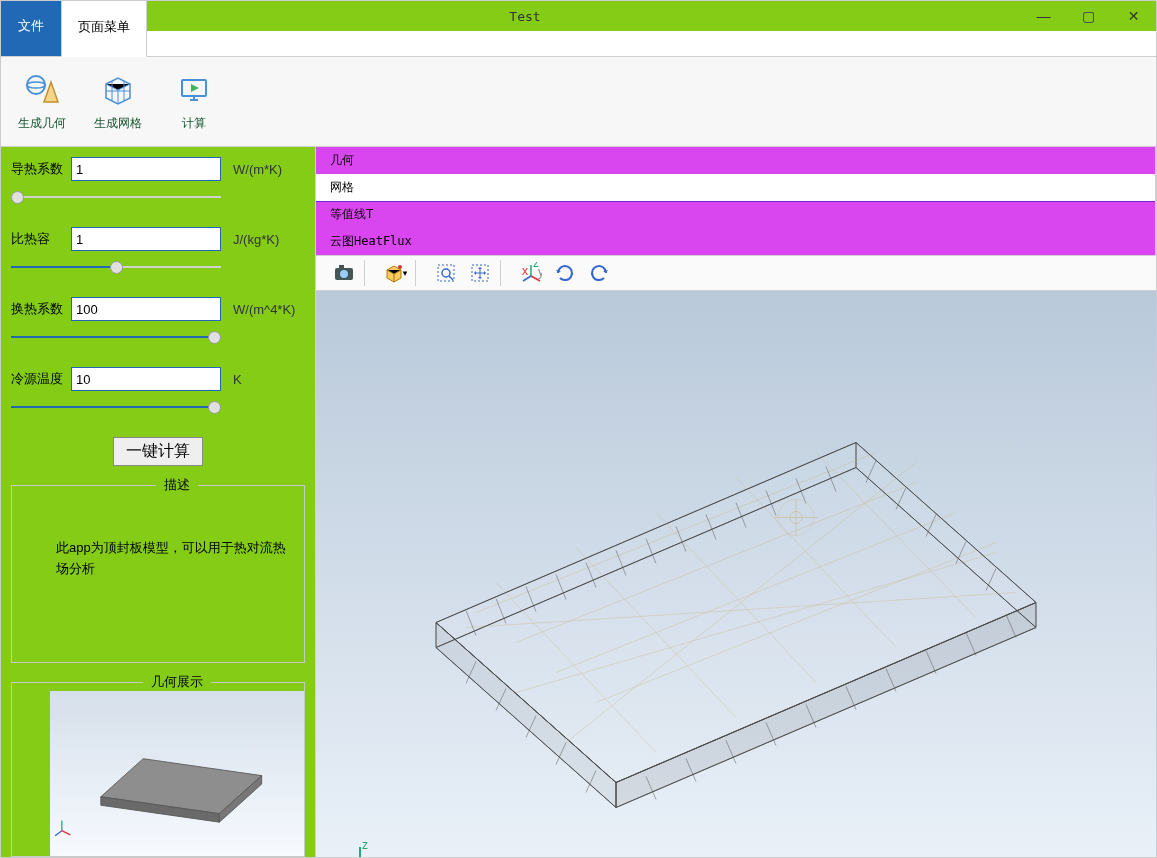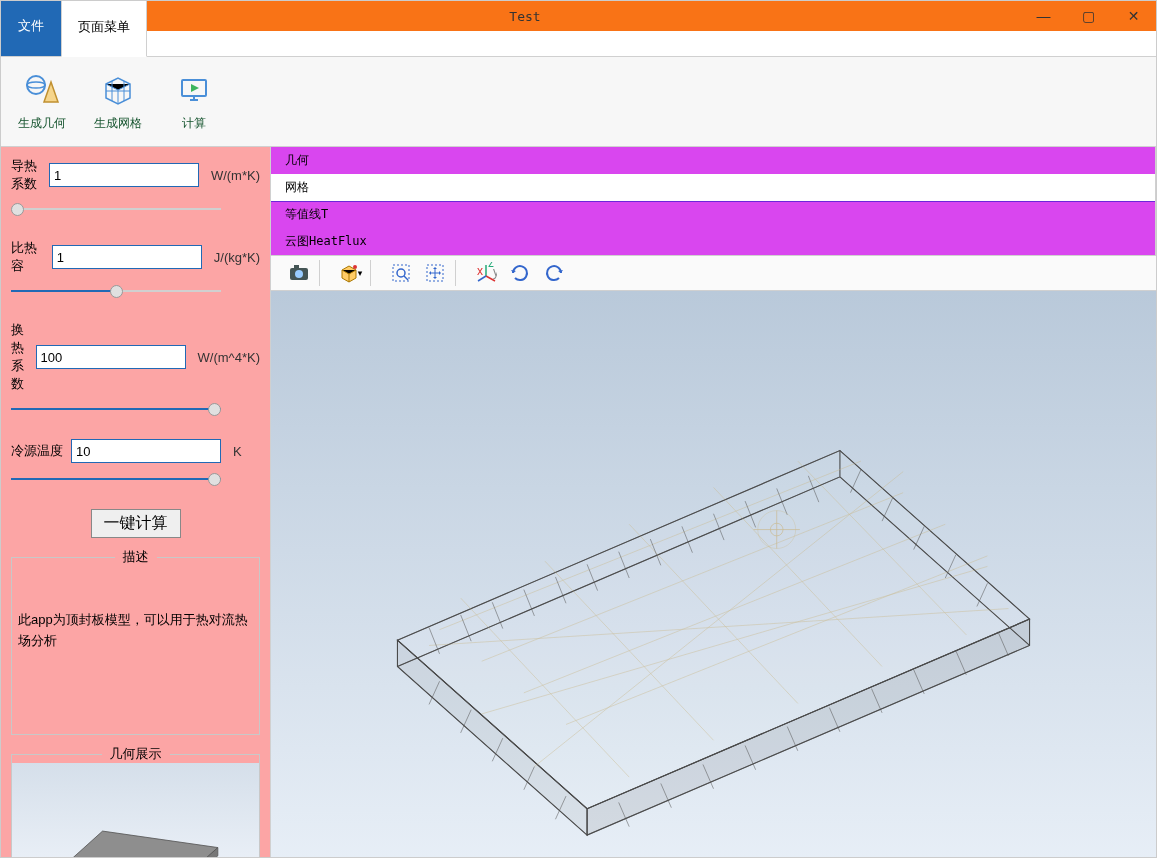--- a/index.html
+++ b/index.html
@@ -1,57 +1,57 @@
 <!DOCTYPE html>
 <html><head>
 <meta charset="utf-8">
 <style>
 * { box-sizing: border-box; margin: 0; padding: 0; font-family: "Microsoft YaHei", sans-serif; font-size: 12px; }
 body { width: 1157px; height: 858px; background: #fff; overflow: hidden; border: 1px solid #ccc; }
 
 
-.titlebar { height: 30px; display: flex; align-items: center; justify-content: center; background: #f97316; }
+.titlebar { height: 30px; display: flex; align-items: center; justify-content: center; background: #84cc16; }
 .titlebar .app-icon { width: 22px; height: 22px; margin-left: 6px; display:flex; align-items:center; justify-content:center; }
 .titlebar .title { flex: 1; text-align: center; font-family: monospace; font-size: 13px; color: #333; }
 .titlebar .win-controls { display: flex; }
 .titlebar .win-controls div { width: 45px; height: 30px; display: flex; align-items: center; justify-content: center; color: #333; font-size: 14px; cursor: default; }
 
 
 .ribbon-tabs { height: 26px; display: flex; align-items: flex-end; border-bottom: 1px solid #d0d0d0; }
 .ribbon-tab { padding: 20px 16px; font-size: 13px; border: 1px solid transparent; }
 .ribbon-tab.active { background: #2169b5; color: #fff; }
 .ribbon-tab.secondary { background: #fff; border: 1px solid #d0d0d0; border-bottom: 1px solid #fff; margin-bottom: -1px; }
 
 
 .ribbon-body { height: 90px; background: #f7f7f7; border-bottom: 1px solid #d0d0d0; display: flex; align-items: center; padding-left: 12px; gap: 18px; }
 .ribbon-btn { display: flex; flex-direction: column; align-items: center; gap: 6px; width: 58px; }
 .ribbon-btn .icon-wrap { width: 38px; height: 38px; display:flex; align-items:center; justify-content:center; }
 .ribbon-btn .lbl { font-size: 12px; color: #14532d; text-align:center; }
 
 
 .main { display: flex; height: calc(858px - 30px - 26px - 90px); }
-.left { width: 270px; border-right: 1px solid #d0d0d0; padding: 10px; background: #fca5a5; }
+.left { width: 315px; border-right: 1px solid #d0d0d0; padding: 10px; background: #84cc16; }
 .right { flex: 1; display: flex; flex-direction: column; }
 
 
 .prop { margin-bottom: 26px; }
 .prop .row1 { display: flex; align-items: center; gap: 4px; }
 .prop .lab { width: 56px; font-size: 13px; }
 .prop input[type=text] { flex: 0 0 150px; width: 150px; height: 24px; border: 1px solid #2169b5; padding: 0 4px; font-size: 13px; }
 .prop .unit { margin-left: 8px; font-size: 13px; color: #333; }
 .slider-wrap { margin-top: 6px; width: 210px; }
 input[type=range] { width: 100%; appearance: none; height: 2px; outline:none; }
 input[type=range]::-webkit-slider-runnable-track { height: 2px; }
 input[type=range]::-webkit-slider-thumb { appearance: none; width: 13px; height: 13px; border-radius: 50%; background: #e0e0e0; border: 1px solid #999; margin-top:-5px; }
 .track-blue { background: linear-gradient(to right,#2169b5 0%,#2169b5 var(--p),#d0d0d0 var(--p),#d0d0d0 100%); }
 .center-btn { text-align: center; margin: 12px 0 8px; }
 .center-btn button { padding: 3px 12px; border: 1px solid #888; background: #efefef; font-size: 16px; }
 
 
-fieldset { border: 1px solid #c8c8c8; margin-top: 10px; }
+fieldset { border: 1px solid #c8c8c8; margin-top: 10px; padding-left: 38px; }
 fieldset legend { padding: 0 8px; font-size: 13px; text-align:center; margin-left:auto; margin-right:auto; }
 .desc-box { padding: 6px; height: 130px; font-size: 13px; line-height: 1.6; margin-top: 38px; }
 .geom-preview { height: 165px; background: linear-gradient(to bottom,#d5dfea 0%,#f7faff 100%); position: relative; }
 
 
 .view-tabs { display: flex; border-bottom: 1px solid #d0d0d0; background: #d946ef; flex-direction: column; }
 .view-tab { padding: 5px 14px; font-size: 12px; border-right: 1px solid #d0d0d0; font-family: "Microsoft YaHei", monospace; }
 .view-tab.active { background: #fff; border-bottom: 1px solid #6d28d9; margin-bottom:-1px; }
 
 

